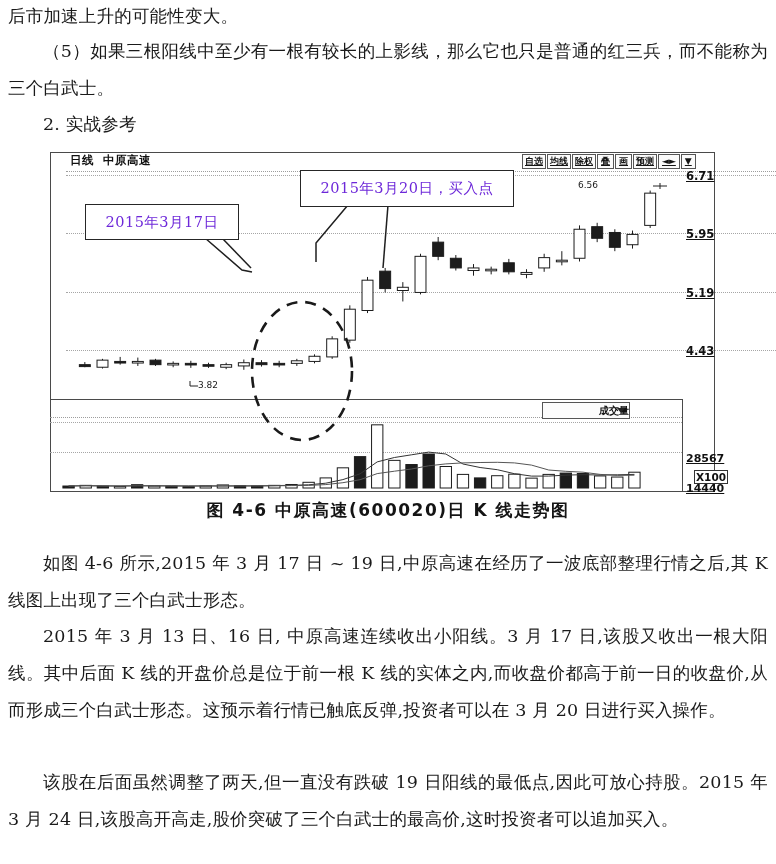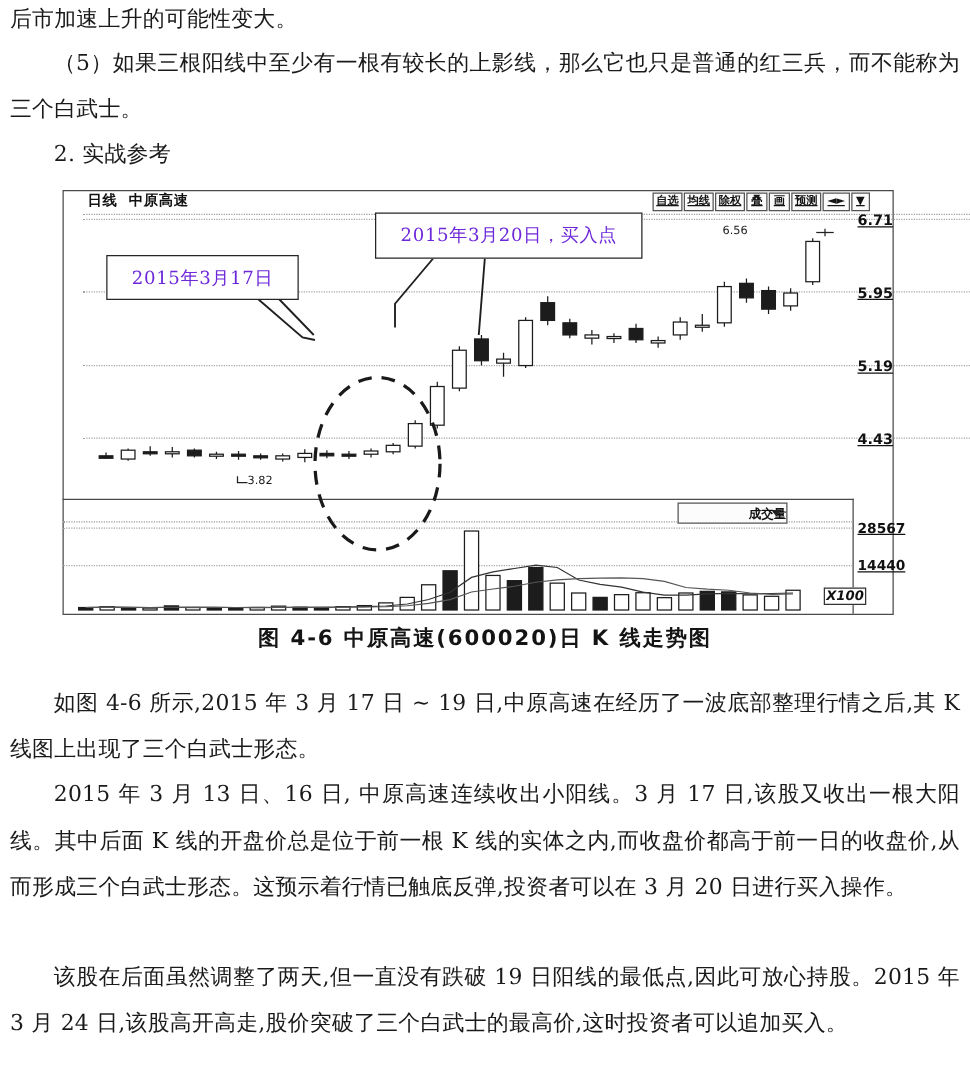--- a/index.html
+++ b/index.html
@@ -147,33 +147,33 @@
     left: 636px;
     font-family: "DejaVu Sans", "Liberation Sans", sans-serif;
     font-size: 11.5px;
     font-weight: bold;
     color: #111;
     white-space: nowrap;
     text-decoration: underline;
   }
   .axis-label.vol {
     font-size: 11px;
+    margin-top: 36px;
   }
   .axis-x100 {
     position: absolute;
-    left: 609px;
+    left: 644px;
     font-family: "DejaVu Sans", "Liberation Sans", sans-serif;
     font-size: 10.5px;
     font-weight: bold;
     color: #111;
     border: 1px solid #333;
     padding: 0 1px;
     background: #fff;
     white-space: nowrap;
-    font-style: italic;
   }
 
   
   .vol-select {
     position: absolute;
     left: 492px;
     top: 250px;
     width: 86px;
     height: 15px;
     border: 1px solid #555;

